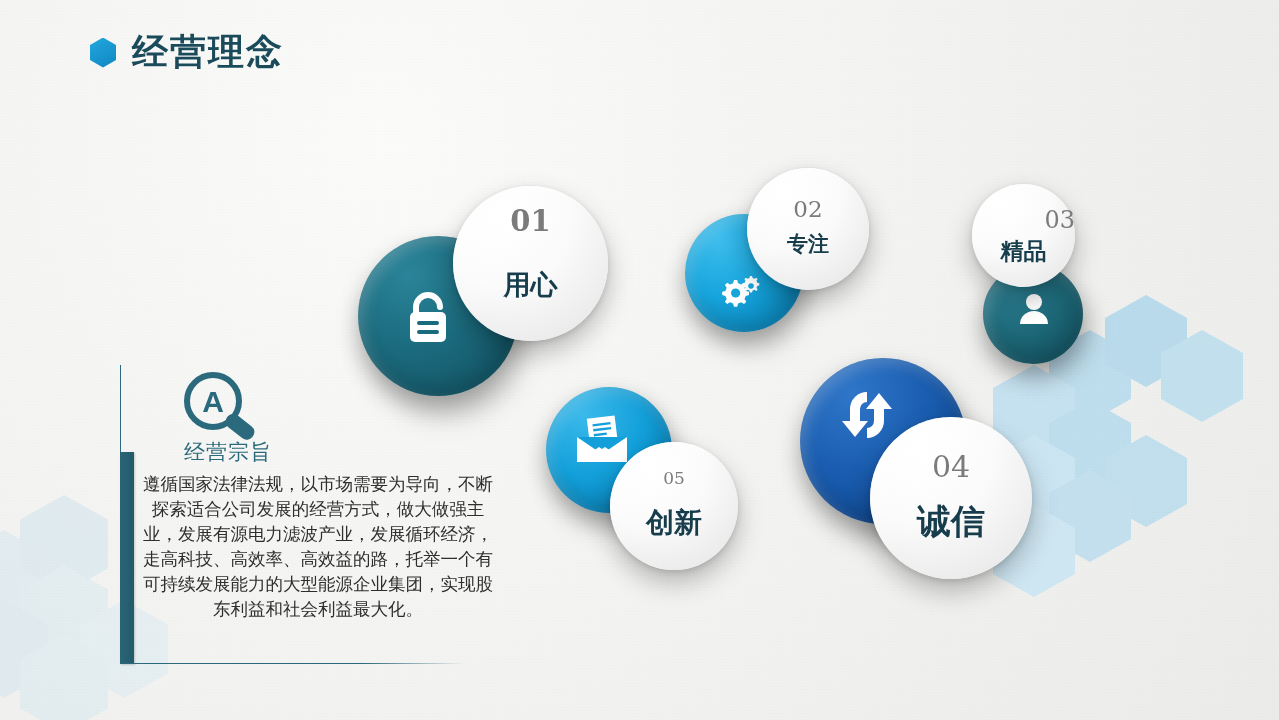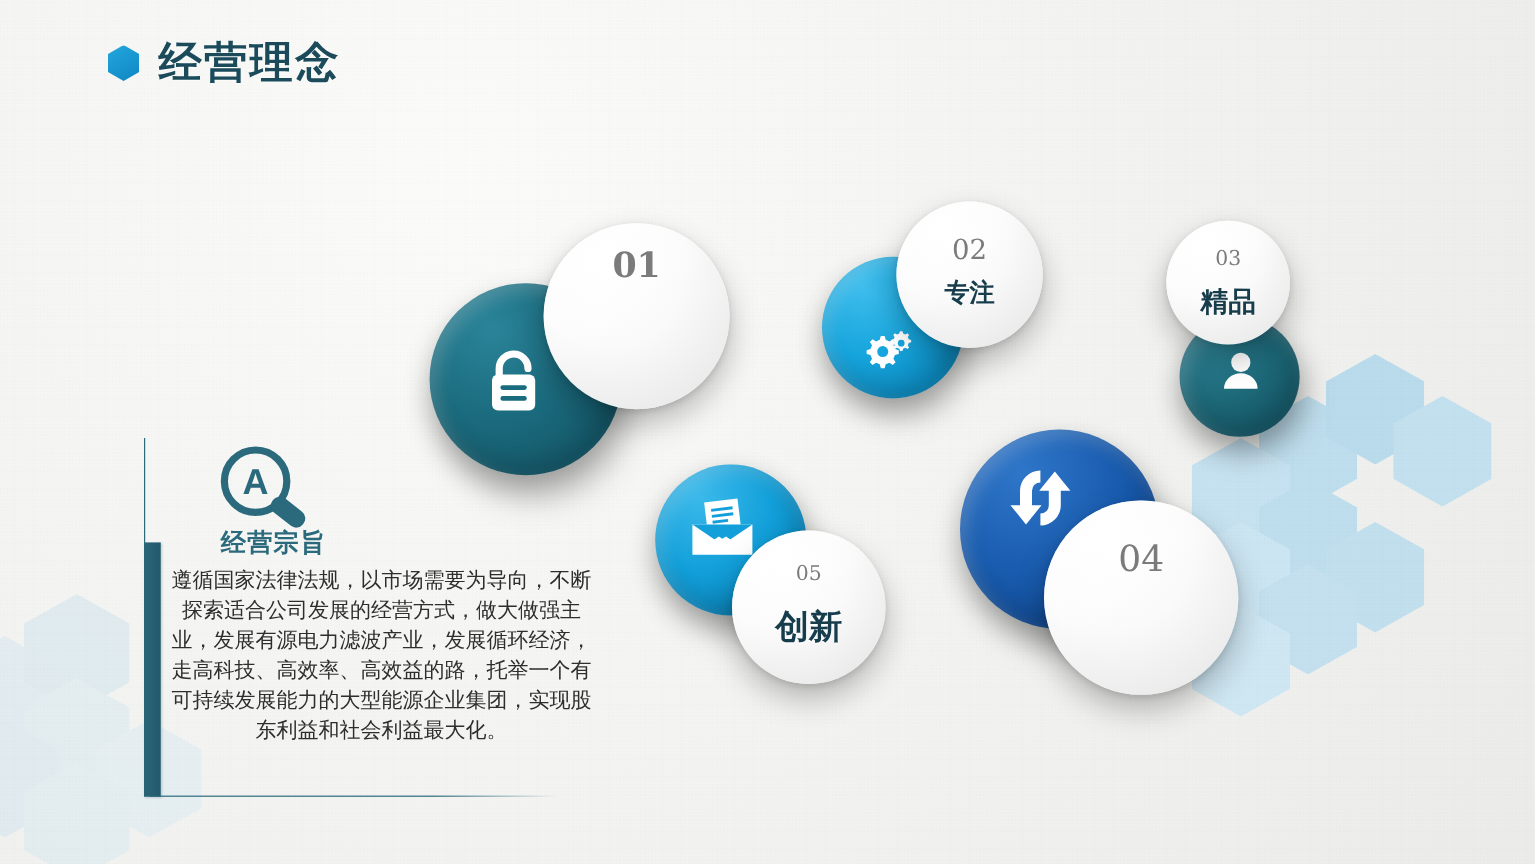--- a/index.html
+++ b/index.html
@@ -58,21 +58,21 @@
     background:linear-gradient(90deg,#2a6577 0%,#225a6b 100%);
     box-shadow:1px 1px 2px rgba(0,0,0,.18);
   }
   #panel-line-bottom{
     position:absolute;left:5px;top:303px;width:340px;height:1px;
     background:linear-gradient(90deg,#2b6a7c 0%,#2b6a7c 70%,rgba(43,106,124,0) 100%);
   }
   #panel-icon{position:absolute;left:55px;top:8px;}
   #panel-head{
     position:absolute;left:48px;top:78px;width:120px;
-    font-size:21px;font-weight:bold;color:#2b6a7c;letter-spacing:1px;
+    font-size:21px;font-weight:normal;color:#2b6a7c;letter-spacing:1px;
     text-align:center;
   }
   #panel-body{
     position:absolute;left:22px;top:112px;width:352px;
     font-family:"DejaVu Serif","Liberation Serif",serif;
     font-size:17.5px;line-height:25px;color:#2e2e2e;
     text-align:center;
   }
   
   .node{position:absolute;}
@@ -170,20 +170,21 @@
           <path d="M14 24 v-5 a12 12 0 0 1 24 0" fill="none" stroke="#fff" stroke-width="6" stroke-linecap="round"></path>
           <rect x="8" y="24" width="36" height="30" rx="5" fill="#fff"></rect>
           <rect x="15" y="33" width="22" height="4" rx="2" fill="#1b6b7e"></rect>
           <rect x="15" y="42" width="22" height="4" rx="2" fill="#1b6b7e"></rect>
         </svg>
       </span>
     </div>
     <div class="disc disc-white" style="left:95px;top:-50px;width:155px;height:155px;">
       <div class="disc-white-inner"></div>
       <div class="num" style="top:18px;font-size:29px;font-weight:bold;">01</div>
+      <div class="lbl" style="top:81px;font-size:27px;">用心</div>
     </div>
   </div>
 
   <div class="node" style="left:685px;top:214px;">
     <div class="blob" style="left:6px;top:16px;width:118px;height:118px;"></div>
     <div class="disc disc-color" style="left:0;top:0;width:118px;height:118px;
          background:radial-gradient(circle at 30% 22%, #3dbdec 0%, #16a5dd 45%, #0779ad 100%);">
       <span class="ico" style="left:32px;top:58px;">
         <svg width="44" height="38" viewBox="0 0 44 38">
           <path d="M17 8 l3.2 0 .9 3.2 3.1 1.3 2.8-1.8 2.3 2.3-1.8 2.8 1.3 3.1 3.2.9 0 3.2-3.2.9-1.3 3.1 1.8 2.8-2.3 2.3-2.8-1.8-3.1 1.3-.9 3.2-3.2 0-.9-3.2-3.1-1.3-2.8 1.8-2.3-2.3 1.8-2.8-1.3-3.1-3.2-.9 0-3.2 3.2-.9 1.3-3.1-1.8-2.8 2.3-2.3 2.8 1.8 3.1-1.3z" fill="#fff"></path>
@@ -206,39 +207,40 @@
          background:radial-gradient(circle at 32% 24%, #2c8296 0%, #1d6878 45%, #114d5c 100%);">
       <span class="ico" style="left:36px;top:28px;">
         <svg width="30" height="34" viewBox="0 0 30 34">
           <circle cx="15" cy="10" r="8" fill="#fff"></circle>
           <path d="M1 32 a14 13 0 0 1 28 0 z" fill="#fff"></path>
         </svg>
       </span>
     </div>
     <div class="disc disc-white" style="left:-11px;top:-80px;width:103px;height:103px;">
       <div class="disc-white-inner"></div>
-      <div class="num" style="top:22px;font-size:17px;">03</div>
+      <div class="num" style="top:22px;font-size:24px;text-align:right;">03</div>
       <div class="lbl" style="top:52px;font-size:23px;">精品</div>
     </div>
   </div>
 
   <div class="node" style="left:800px;top:358px;">
     <div class="blob" style="left:8px;top:20px;width:166px;height:166px;"></div>
     <div class="disc disc-color" style="left:0;top:0;width:166px;height:166px;
          background:radial-gradient(circle at 31% 22%, #2f76c8 0%, #1a5db0 45%, #0b3f84 100%);">
       <span class="ico" style="left:36px;top:28px;">
         <svg width="62" height="58" viewBox="0 0 62 58">
           <path d="M31 6 a17 17 0 0 0 -17 17 v12 l-8 0 l13 16 l13 -16 l-8 0 v-12 a7 7 0 0 1 7 -7 z" fill="#fff"></path>
           <path d="M31 52 a17 17 0 0 0 17 -17 v-12 l8 0 l-13 -16 l-13 16 l8 0 v12 a7 7 0 0 1 -7 7 z" fill="#fff"></path>
         </svg>
       </span>
     </div>
     <div class="disc disc-white" style="left:70px;top:59px;width:162px;height:162px;">
       <div class="disc-white-inner"></div>
       <div class="num" style="top:32px;font-size:30px;">04</div>
+      <div class="lbl" style="top:82px;font-size:34px;">诚信</div>
     </div>
   </div>
 
   <div class="node" style="left:546px;top:387px;">
     <div class="blob" style="left:6px;top:16px;width:126px;height:126px;"></div>
     <div class="disc disc-color" style="left:0;top:0;width:126px;height:126px;
          background:radial-gradient(circle at 30% 22%, #3ab9ea 0%, #13a0da 45%, #0677ac 100%);">
       <span class="ico" style="left:28px;top:28px;">
         <svg width="56" height="50" viewBox="0 0 56 50">
           <rect x="14" y="2" width="28" height="22" fill="#fff" transform="rotate(-7 28 13)"></rect>

